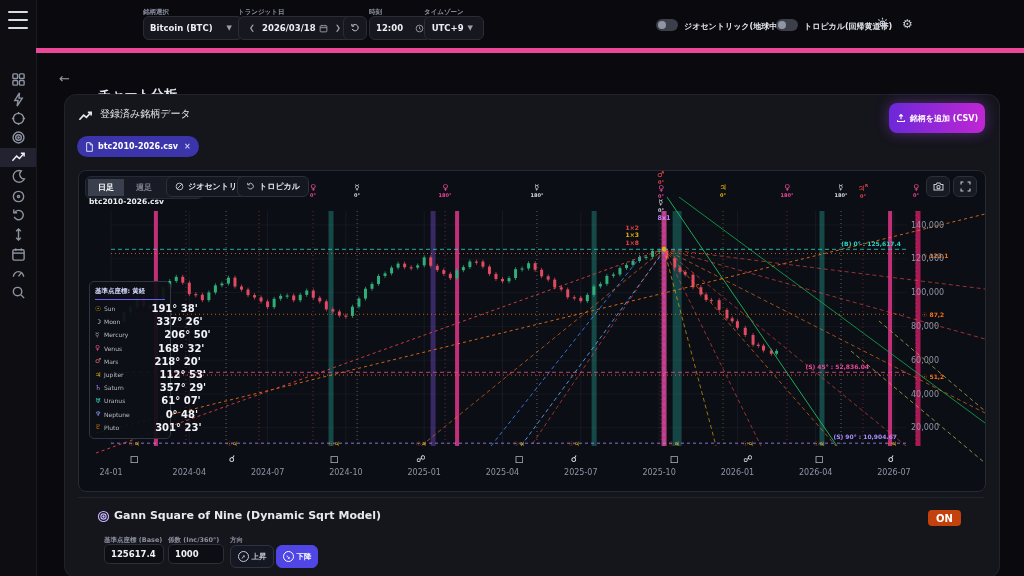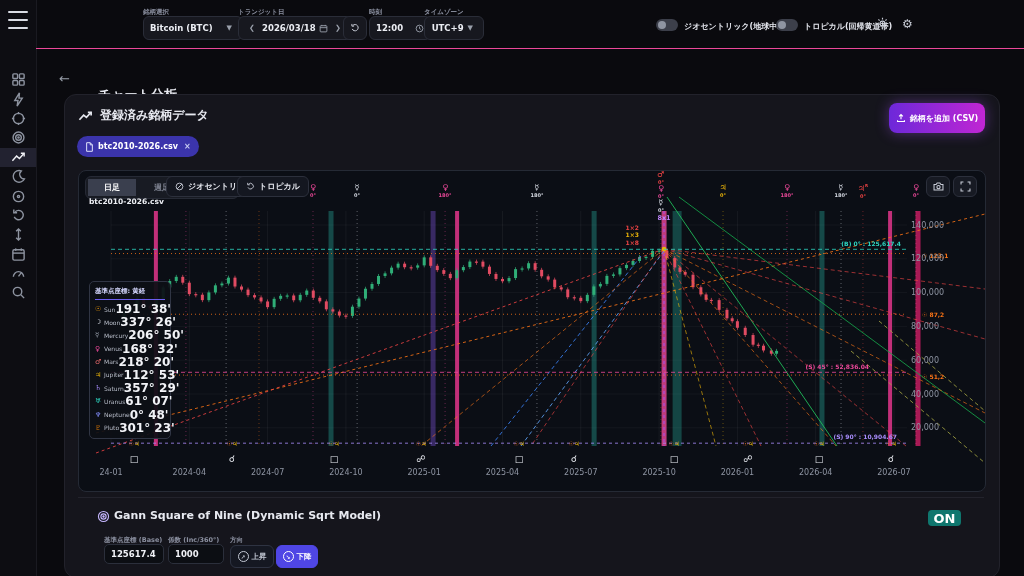--- a/index.html
+++ b/index.html
@@ -9,72 +9,72 @@
   
   #sidebar{left:0;top:0;width:36px;height:576px;background:#0d0d12;border-right:1px solid #1a1a21;}
   .hamburger{left:8px;top:11px;width:20px;height:18px;display:flex;flex-direction:column;justify-content:space-between;cursor:pointer;}
   .hamburger span{display:block;height:2.4px;background:#d9dce3;border-radius:2px;}
   #side-icons{left:0;top:70px;width:36px;display:flex;flex-direction:column;align-items:stretch;}
   .side-item{height:19.4px;display:flex;align-items:center;justify-content:center;}
   .side-item svg{stroke:#8d93a0;}
   .side-item.active{background:#222230;}
   .side-item.active svg{stroke:#f1f2f6;}
   
-  #topbar{left:36px;top:0;width:988px;height:48px;border-bottom:1px solid #ec4899;}
+  #topbar{left:36px;top:0;width:988px;height:48px;border-bottom:5px solid #ec4899;}
   .tb-label{position:absolute;font-size:6.5px;font-weight:bold;color:#8b90a0;}
   .tb-box{position:absolute;height:22px;background:#17181f;border:1px solid #2a2d38;border-radius:6px;
     display:flex;align-items:center;font-size:8.5px;font-weight:bold;color:#eceef4;}
   .chev{color:#9aa0ab;font-size:7px;margin:0 4px;}
   .tgl{position:absolute;width:22px;height:12px;border-radius:7px;background:#3c3f4a;}
   .tgl .knob{position:absolute;left:2px;top:2px;width:8px;height:8px;border-radius:50%;background:#8f95a2;}
   .tgl-label{position:absolute;font-size:8px;font-weight:bold;color:#e5e7ee;}
   .icon-btn{position:absolute;display:flex;align-items:center;justify-content:center;color:#c8ccd6;}
   
   #page-title{left:82px;top:70px;font-size:13px;font-weight:bold;}
   #back-btn{left:59px;top:71px;color:#9aa0ab;font-size:13px;}
   #panel{left:64px;top:94px;width:934px;height:482px;background:#15151c;border:1px solid #22222b;border-radius:12px;}
-  #section-title{left:100px;top:107px;font-size:12px;font-weight:bold;}
+  #section-title{left:100px;top:107px;font-size:10px;font-weight:normal;}
   #section-icon{left:78px;top:109px;}
   #add-btn{left:889px;top:103px;width:96px;height:30px;border-radius:8px;
     background:linear-gradient(90deg,#6d28d9,#c026d3);display:flex;align-items:center;justify-content:center;
     gap:4px;font-size:8px;font-weight:bold;color:#fff;box-shadow:0 0 14px rgba(168,85,247,.4);cursor:pointer;}
   #chip{left:77px;top:136px;height:21px;background:#3b34ab;border-radius:12px;display:flex;align-items:center;
     gap:4px;padding:0 8px;font-size:8px;font-weight:bold;color:#fff;cursor:pointer;}
   #chip .x{color:#c9cdf2;font-size:8px;margin-left:2px;}
   
   #chart-box{left:78px;top:170px;width:906px;height:320px;background:#0b0e15;border:1px solid #252a35;
     border-radius:8px;overflow:hidden;}
   #chart-svg{position:absolute;left:0;top:0;}
   #tabs{position:absolute;left:6px;top:5px;display:flex;background:#181b23;border:1px solid #262a35;border-radius:6px;padding:2px;gap:2px;z-index:5;}
-  .tab{font-size:8px;font-weight:bold;color:#7d8290;padding:3px 16px;border-radius:0;cursor:pointer;}
+  .tab{font-size:8px;font-weight:bold;color:#7d8290;padding:3px 10px;border-radius:0;cursor:pointer;}
   .tab.active{background:#3a3f4e;color:#fff;}
   .cbtn{position:absolute;top:5px;height:19px;background:#141720;border:1px solid #2c303c;border-radius:6px;
     display:flex;align-items:center;gap:4px;padding:0 8px;font-size:8px;font-weight:bold;color:#e8eaf1;z-index:5;cursor:pointer;}
   .sqbtn{position:absolute;top:5px;width:22px;height:19px;background:#171a23;border:1px solid #2c303c;border-radius:6px;
     display:flex;align-items:center;justify-content:center;z-index:5;cursor:pointer;}
   #src-label{position:absolute;left:10px;top:26px;font-size:7.5px;font-weight:bold;color:#eef0f5;z-index:5;}
   
   #legend{position:absolute;left:10px;top:110px;width:70px;background:rgba(13,15,22,.93);border:1px solid #303544;
     border-radius:5px;padding:5px 5px 4px 5px;z-index:6;}
   #legend .hdr{font-size:6.5px;font-weight:bold;color:#d6d9ff;border-bottom:1px solid #6d5ef0;padding-bottom:3px;margin-bottom:2px;}
   .lrow{display:grid;grid-template-columns:9px 1fr auto;align-items:center;height:13.2px;}
   .lrow .sym{font-size:7px;font-weight:bold;}
   .lrow .nm{font-size:6px;color:#b7bcc8;}
-  .lrow .val{font-size:12px;font-weight:bold;color:#f2f3f7;white-space:nowrap;}
+  .lrow .val{font-size:10px;font-weight:bold;color:#f2f3f7;white-space:nowrap;margin-left:36px;}
   
   .pmark{position:absolute;width:16px;text-align:center;z-index:4;line-height:1;}
   .pmark .g{font-size:8px;font-weight:bold;}
   .pmark .d{font-size:5px;font-weight:bold;margin-top:1px;}
   .pmark sup{font-size:4px;}
   
   #gann-divider{left:78px;top:497px;width:906px;height:0;border-top:1px solid #23232c;}
   #gann-icon{left:97px;top:510px;}
   #gann-title{left:114px;top:509px;font-size:11px;font-weight:bold;}
-  #gann-on{left:928px;top:510px;width:33px;height:16px;background:#0f766e;border-radius:4px;color:#fff;
-    font-size:13px;font-weight:bold;display:flex;align-items:center;justify-content:center;cursor:pointer;}
+  #gann-on{left:928px;top:510px;width:33px;height:16px;background:#c2410c;border-radius:4px;color:#fff;
+    font-size:10px;font-weight:bold;display:flex;align-items:center;justify-content:center;cursor:pointer;}
   .f-label{position:absolute;font-size:6.5px;font-weight:bold;color:#8b90a0;}
   .f-input{position:absolute;width:52px;height:18px;background:#0c0e13;border:1px solid #2b2f3b;border-radius:5px;
     color:#f0f1f6;font-size:8.5px;font-weight:bold;padding:0 0 0 6px;font-family:inherit;}
   .dir-btn{position:absolute;top:545px;height:21px;border-radius:6px;display:flex;align-items:center;justify-content:center;
     gap:3px;font-size:7.5px;font-weight:bold;cursor:pointer;}
   .dir-btn .ico{width:9px;height:9px;border:1px solid currentColor;border-radius:50%;font-size:5.5px;
     display:inline-flex;align-items:center;justify-content:center;}
   .dir-off{background:#151822;border:1px solid #2e3342;color:#c3c8d4;}
   .dir-on{background:#4f46e5;border:1px solid #4f46e5;color:#fff;}
 </style>

